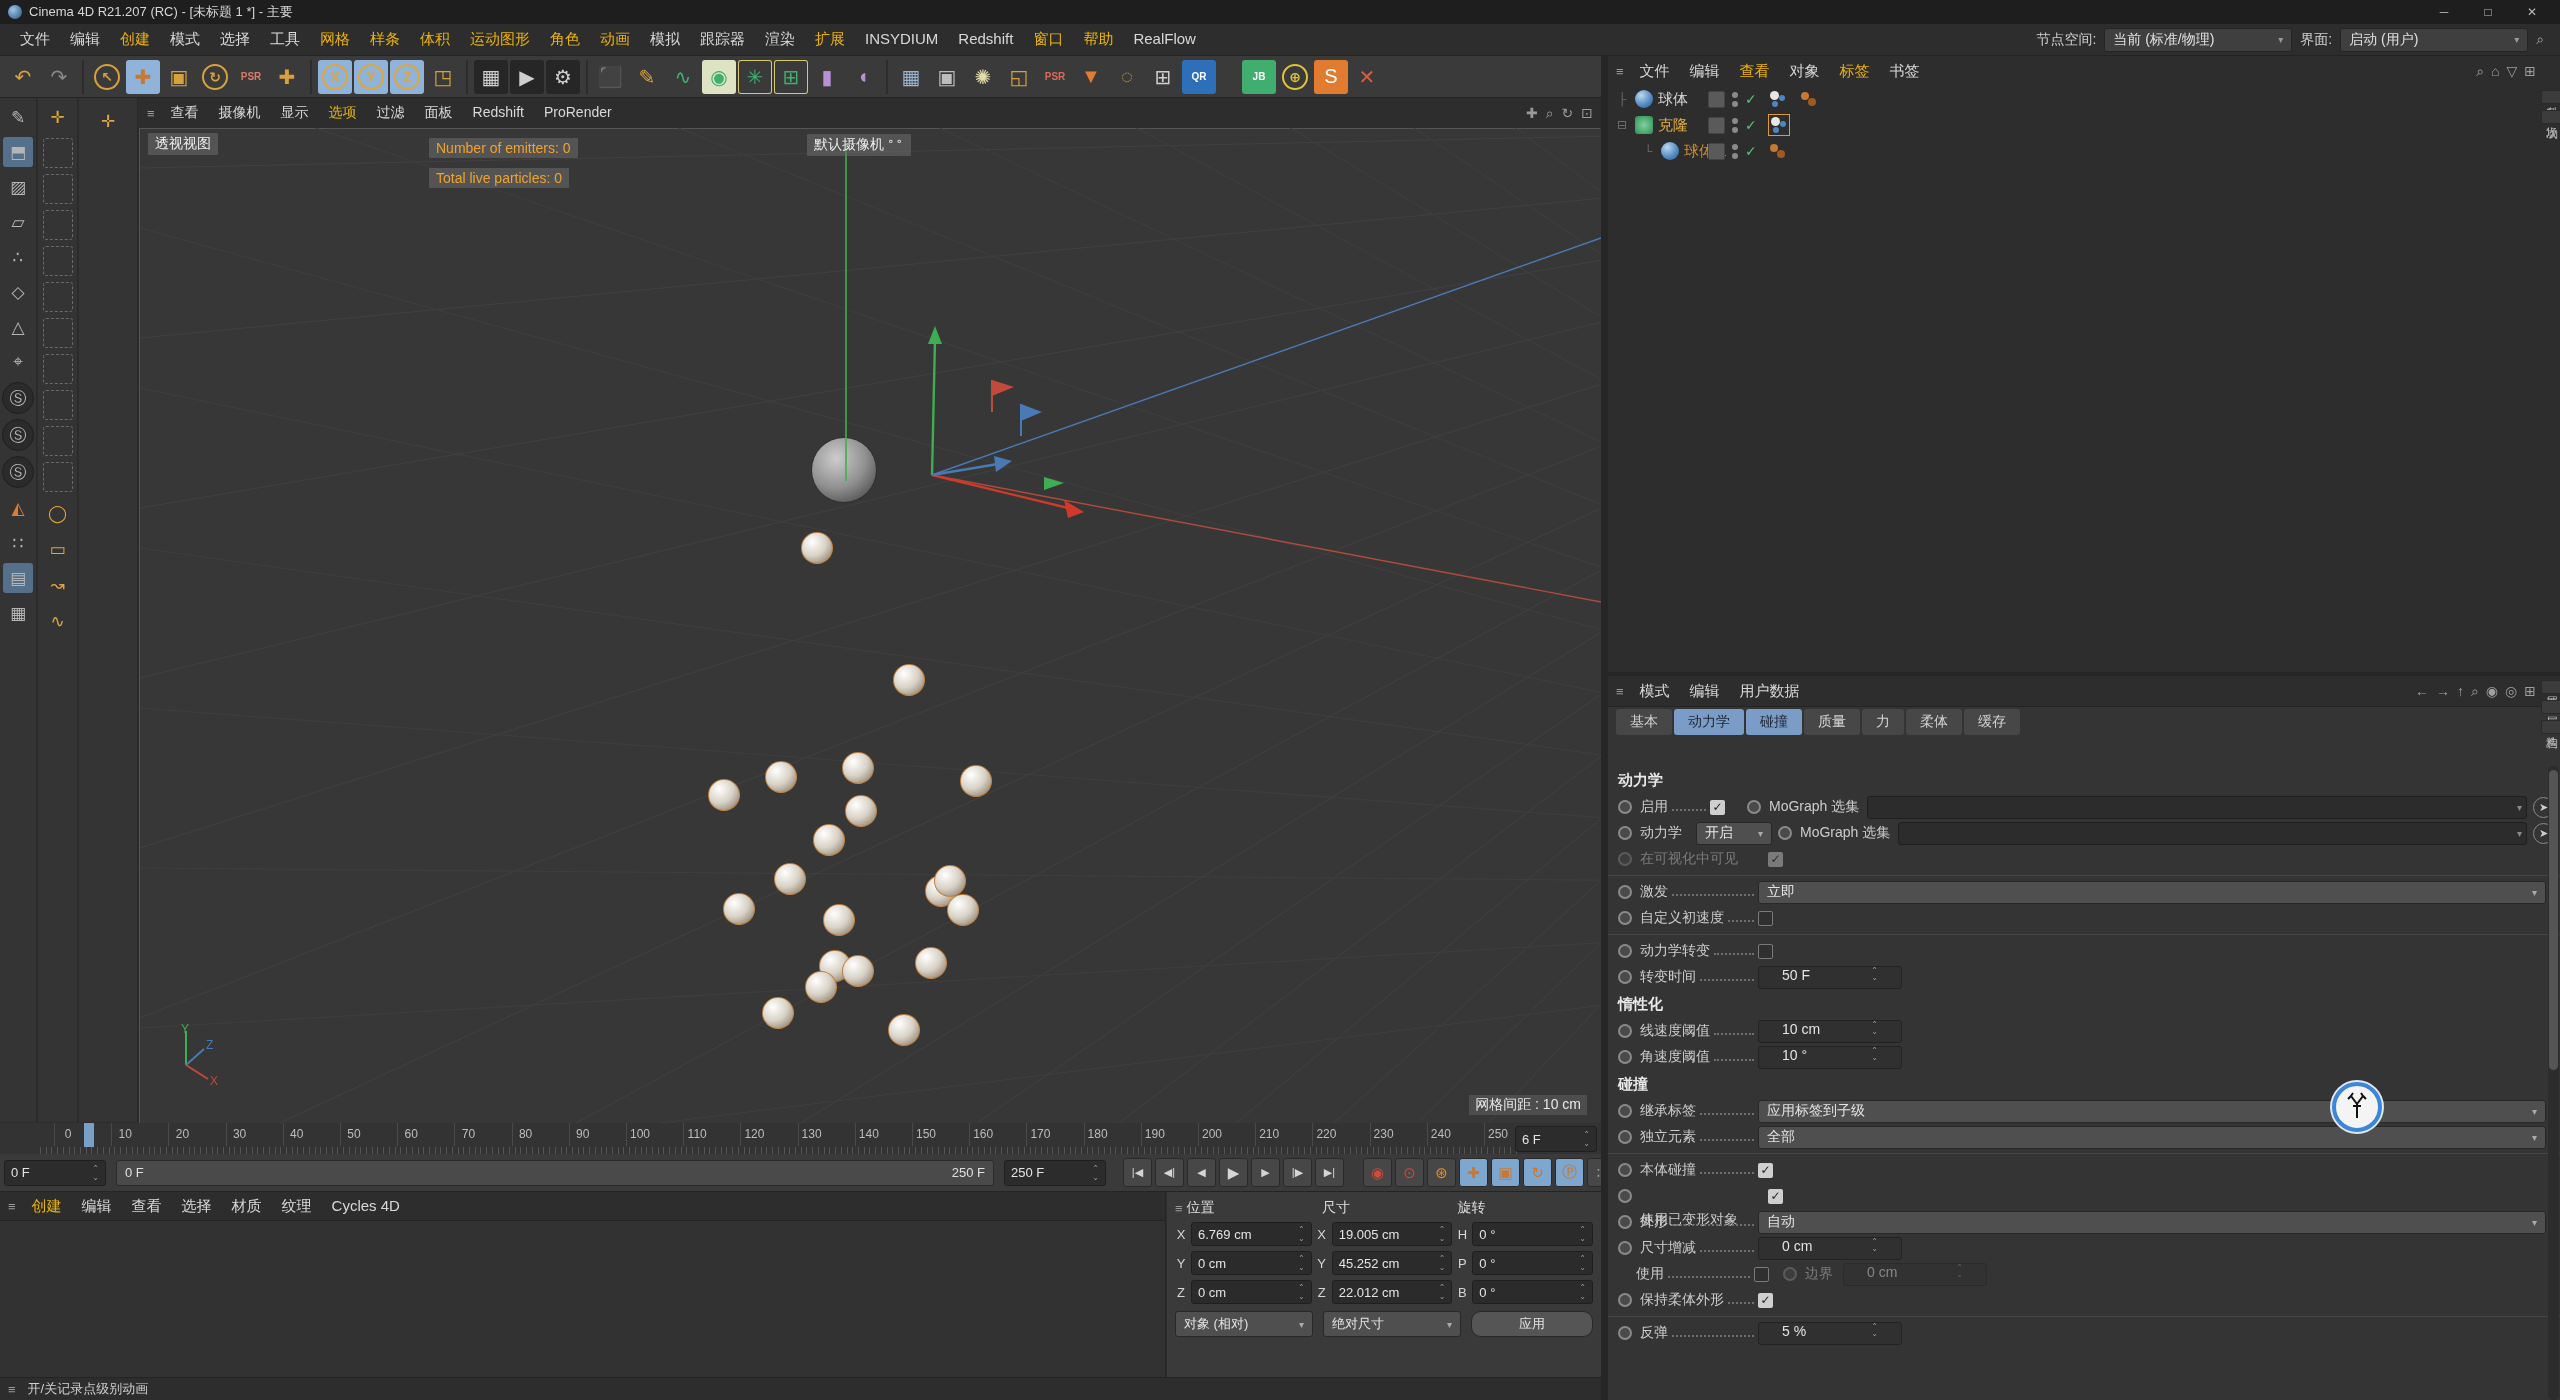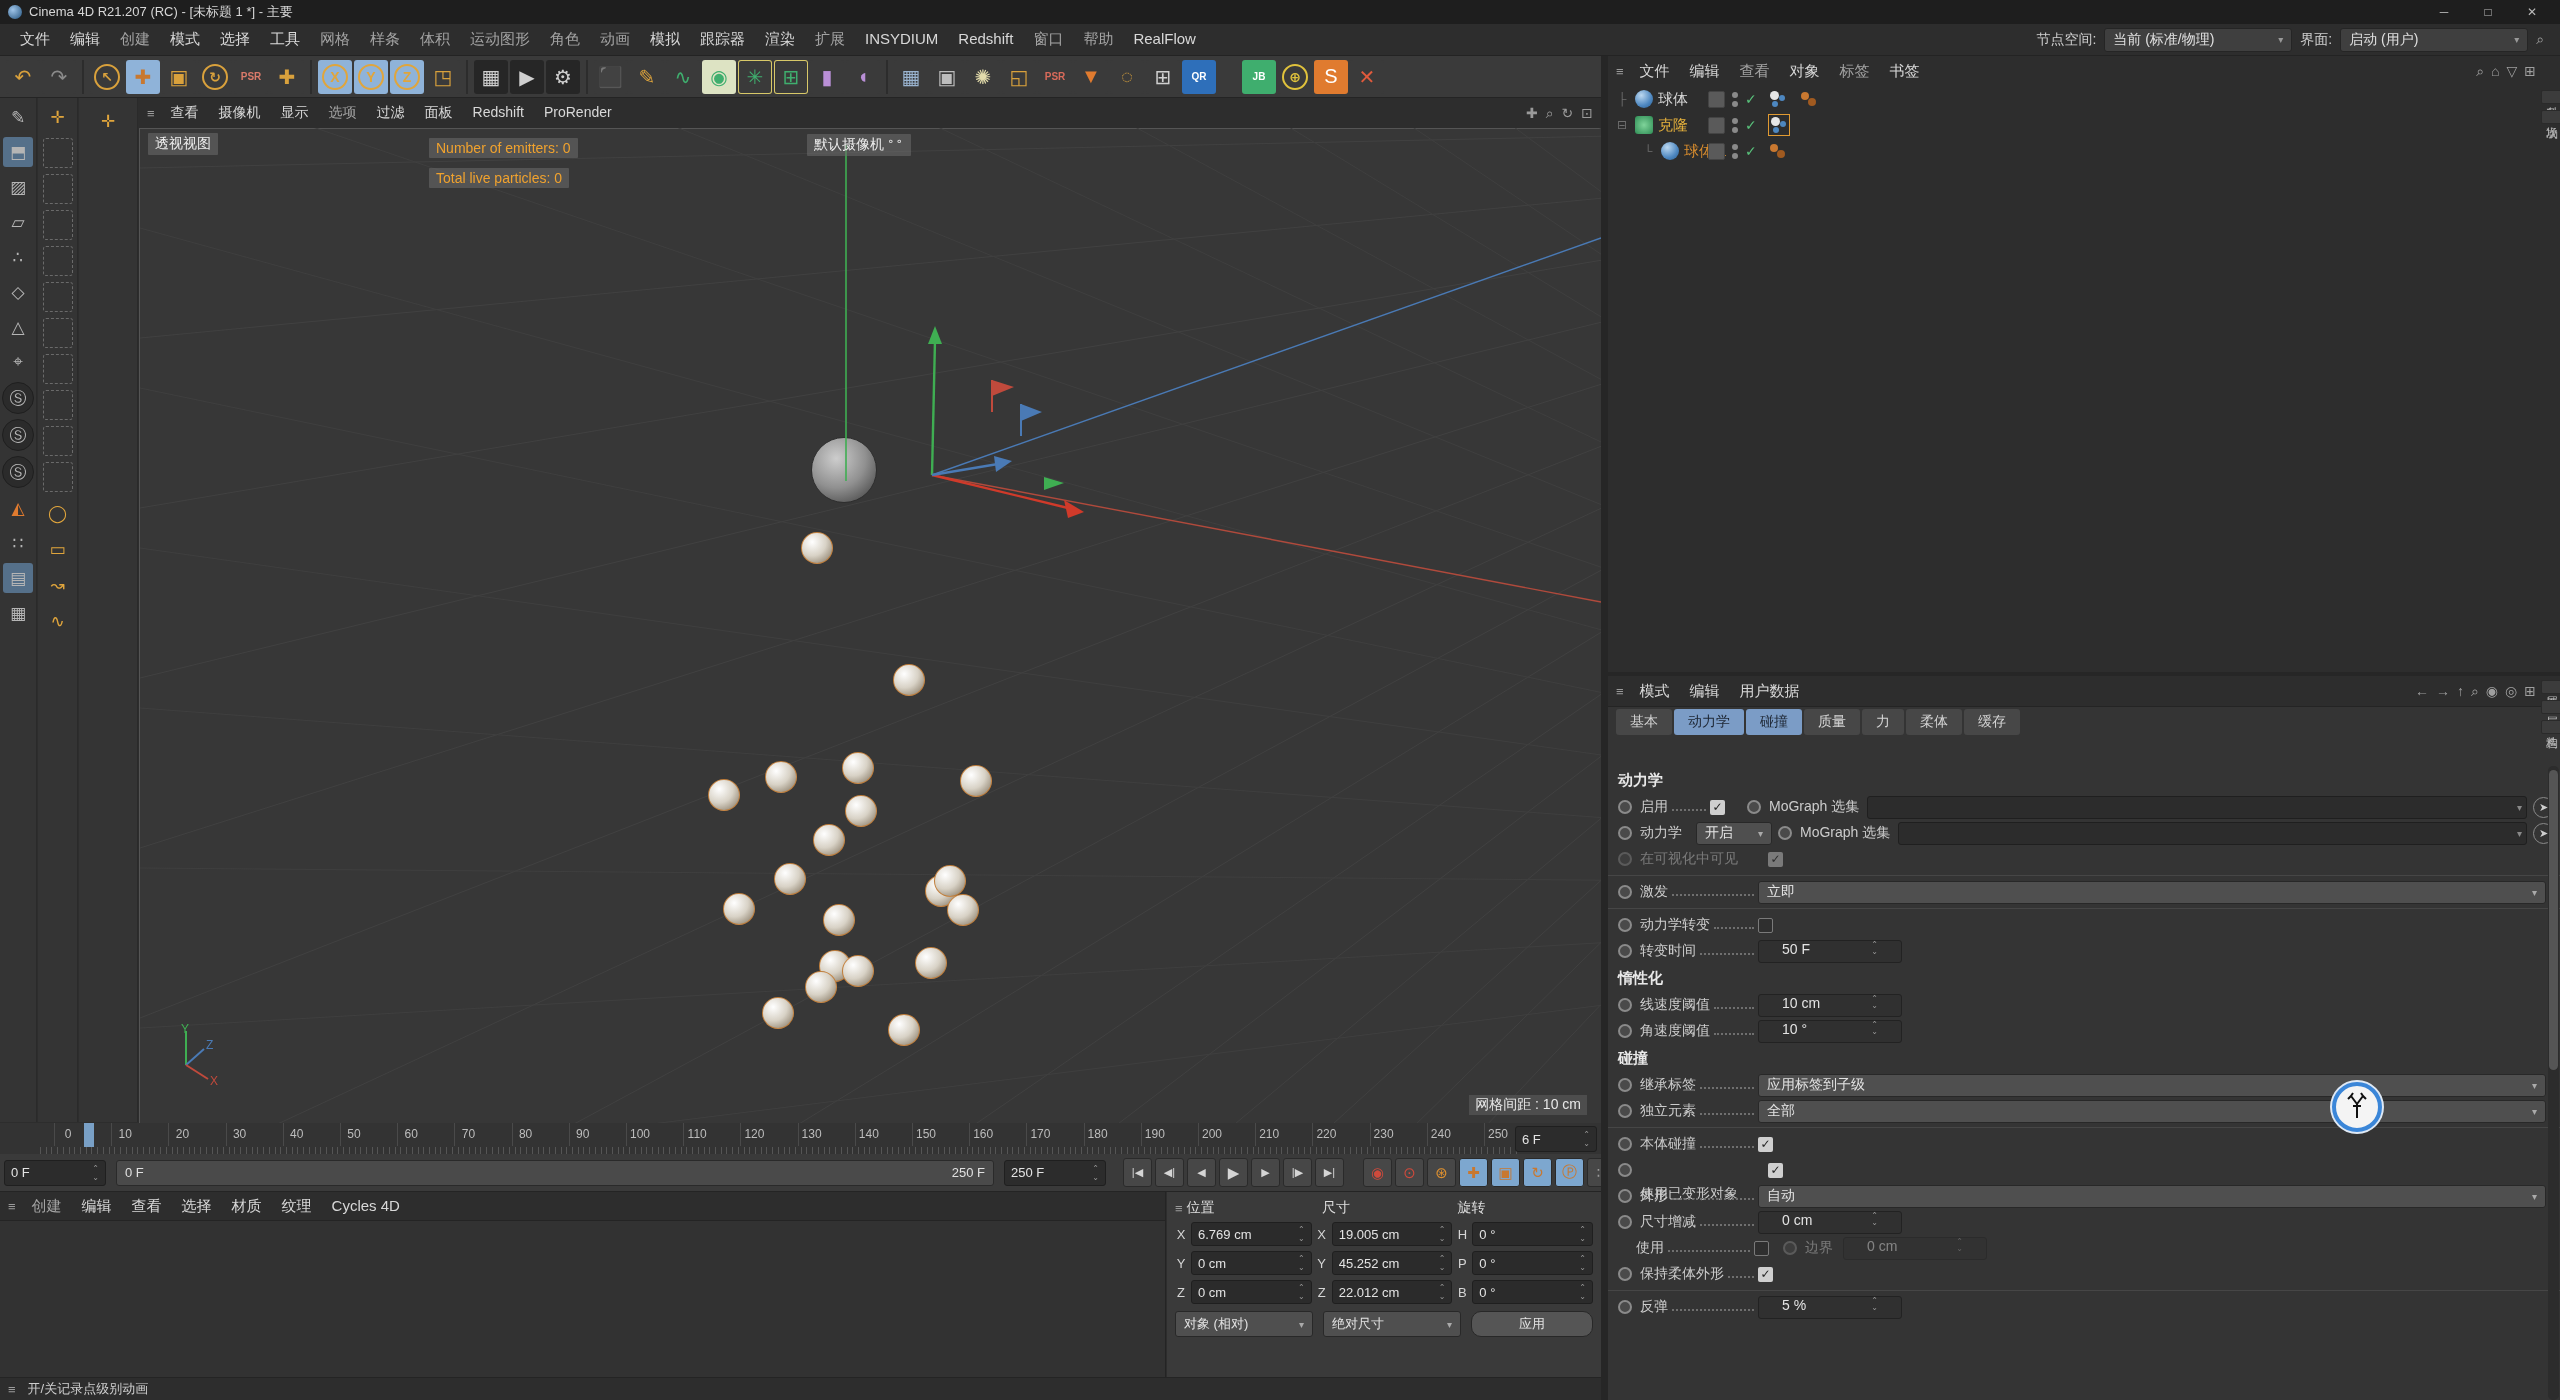--- a/index.html
+++ b/index.html
@@ -9,21 +9,21 @@
   
   .titlebar{position:absolute;left:0;top:0;width:2560px;height:24px;background:#1e1e1e;
             display:flex;align-items:center;padding:0 8px;box-sizing:border-box;font-size:13px;color:#d6d6d6;}
   .appicon{width:14px;height:14px;border-radius:50%;background:radial-gradient(circle at 35% 35%,#9fc4e8,#23537e);margin-right:7px;}
   .wctl{margin-left:auto;display:flex;gap:4px;}
   .wbtn{width:40px;height:20px;text-align:center;line-height:20px;color:#bbb;font-size:12px;}
   
   .menubar{position:absolute;left:0;top:24px;width:2560px;height:32px;background:#2d2d2d;
            border-bottom:1px solid #232323;display:flex;align-items:center;padding:0 10px;box-sizing:border-box;}
   .menu-item{padding:0 10px;font-size:15px;color:#d8d8d8;}
-  .menu-item.accent{color:#a3a3a3;}
+  .menu-item.accent{color:#eab308;}
   .ws{margin-left:auto;display:flex;align-items:center;gap:8px;padding-right:6px;}
   .ws-label{font-size:14px;color:#cfcfcf;}
   .ws-combo{background:#3f3f3f;border:1px solid #252525;border-radius:3px;height:22px;min-width:170px;
             display:flex;align-items:center;padding:0 8px;gap:8px;color:#e0e0e0;}
   .ws-combo .car{margin-left:auto;font-size:10px;color:#999;}
   
   .toolbar{position:absolute;left:0;top:56px;width:1601px;height:42px;background:#3a3a3a;
            border-bottom:1px solid #242424;display:flex;align-items:center;padding:0 6px;gap:2px;box-sizing:border-box;}
   .tb{width:34px;height:34px;border-radius:3px;display:flex;align-items:center;justify-content:center;
       font-size:20px;background:#3a3a3a;position:relative;}
@@ -833,20 +833,28 @@
           <span class="lblw">
               <span>激发</span>
               <span class="lead"></span>
             </span>
           <span class="combo">
             <span>立即</span>
               <span class="car">▾</span>
           </span>
         </div>
 
+        <div class="am-row">
+          <span class="adot"></span>
+          <span class="lblw">
+              <span>自定义初速度</span>
+              <span class="lead"></span>
+            </span>
+          <span class="chk off"></span>
+        </div>
 
         <div class="asep"></div>
 
         <div class="am-row">
           <span class="adot"></span>
           <span class="lblw">
               <span>动力学转变</span>
               <span class="lead"></span>
             </span>
           <span class="chk off"></span>

